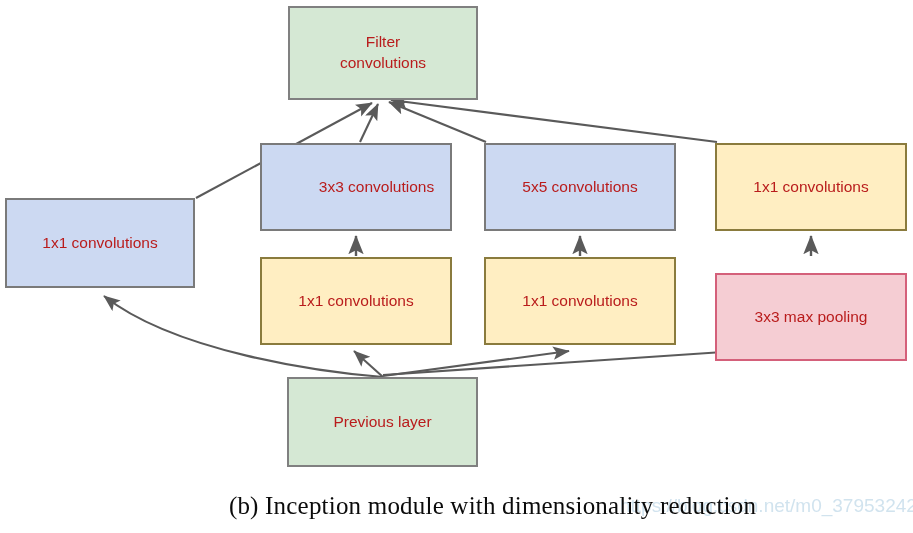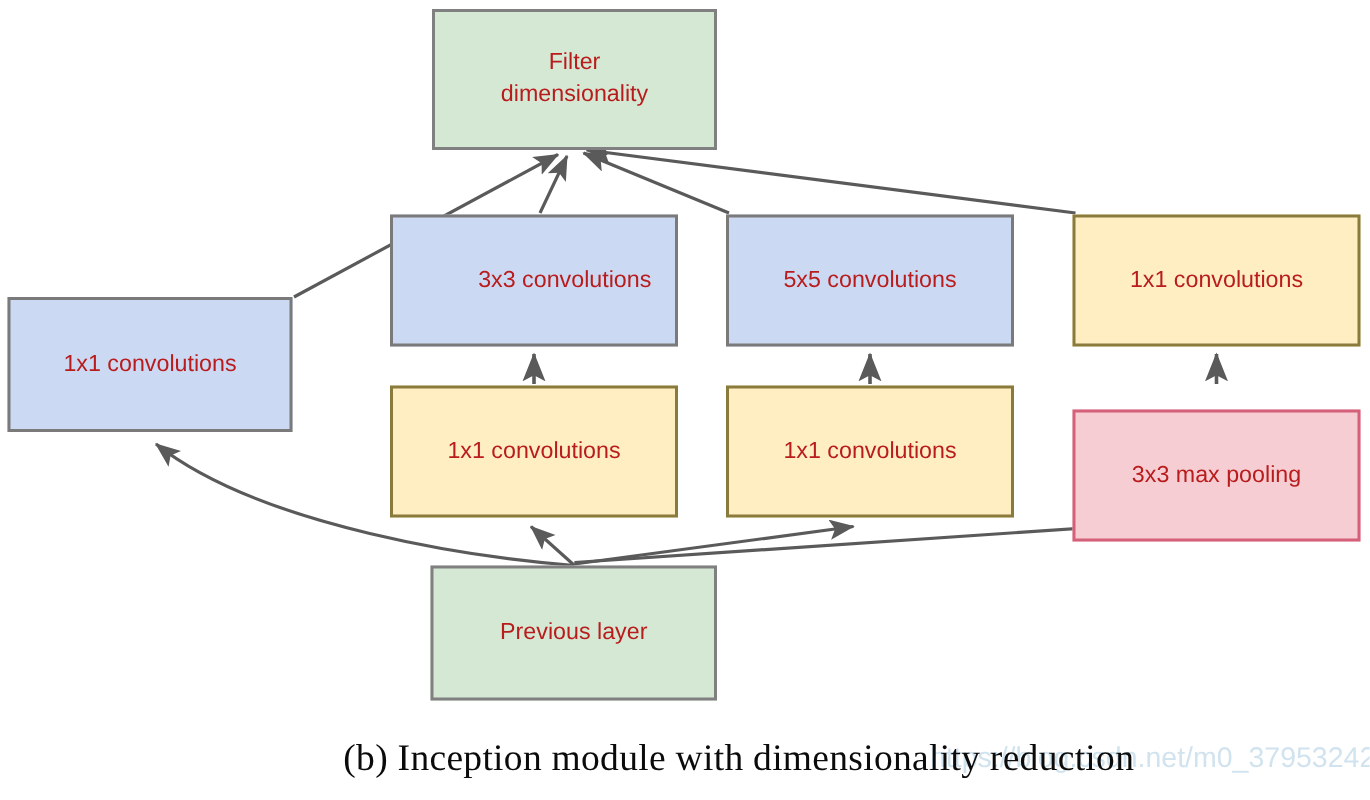--- a/index.html
+++ b/index.html
@@ -104,21 +104,21 @@
     <path d="M 360 142 L 378 104" fill="none" stroke="#5a5a5a" stroke-width="2.1" marker-end="url(#arrowhead)"></path>
 
     <path d="M 486 142 L 389 102" fill="none" stroke="#5a5a5a" stroke-width="2.1" marker-end="url(#arrowhead)"></path>
 
     <path d="M 717 142 L 391 100" fill="none" stroke="#5a5a5a" stroke-width="2.1" marker-end="url(#arrowhead)"></path>
   </svg>
 
   <div class="node" style="left:288px; top:6px; width:190px; height:94px; background:#d5e8d4; border-color:#808080;">
     <span>
       <span>Filter</span>
-      <span>dimensionality</span>
+      <span>convolutions</span>
     </span>
   </div>
 
   <div class="node" style="left:5px; top:198px; width:190px; height:90px; background:#ccd9f2; border-color:#7a7a7a;">
     <span>1x1 convolutions</span>
   </div>
 
   <div class="node" style="left:260px; top:143px; width:192px; height:88px; background:#ccd9f2; border-color:#7a7a7a;padding-left:41px;">
     <span>3x3 convolutions</span>
   </div>

